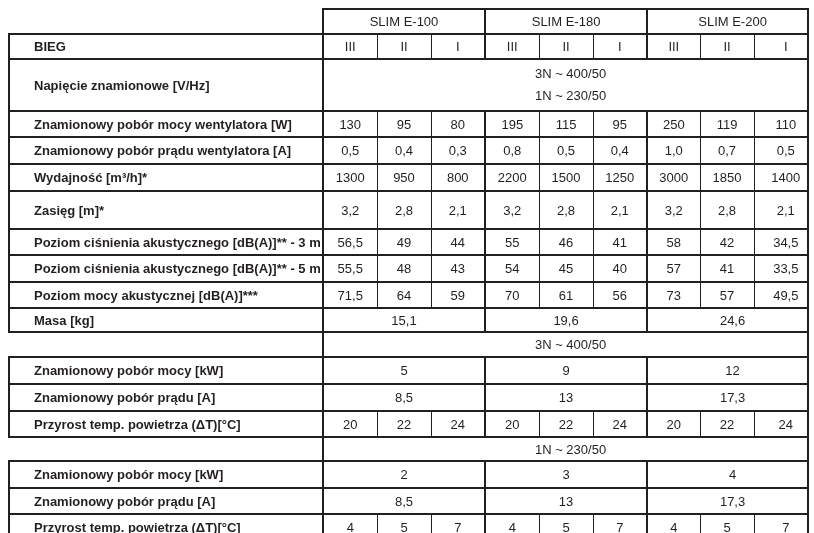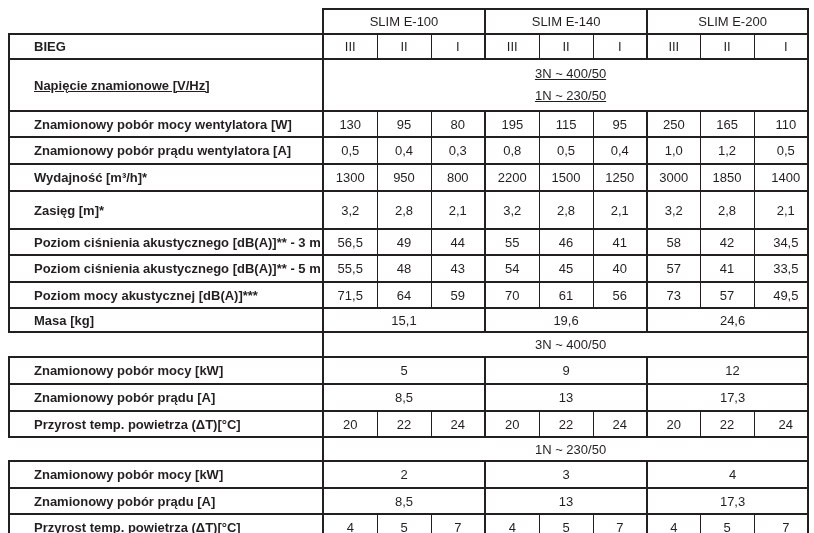--- a/index.html
+++ b/index.html
@@ -60,64 +60,64 @@
       <col style="width:54px">
       <col style="width:54px">
     <col style="width:53px">
       <col style="width:54px">
       <col style="width:54px">
   </colgroup>
   <tbody>
       <tr style="height: 25px;">
         <td class="ghost"></td>
         <td colspan="3" class="val bold bL2">SLIM E-100</td>
-        <td colspan="3" class="val bold bL2">SLIM E-140</td>
+        <td colspan="3" class="val bold bL2">SLIM E-180</td>
         <td colspan="3" class="val bold bL2 bR2">SLIM E-200</td>
       </tr>
       <tr style="height: 25px;">
         <td class="label">BIEG</td>
         <td class="val bold bL2">III</td>
         <td class="val bold">II</td>
         <td class="val bold">I</td>
         <td class="val bold bL2">III</td>
         <td class="val bold">II</td>
         <td class="val bold">I</td>
         <td class="val bold bL2">III</td>
         <td class="val bold">II</td>
         <td class="val bold bR2">I</td>
       </tr>
-      <tr style="height: 52px; text-decoration: underline;">
+      <tr style="height: 52px;">
         <td class="label">Napięcie znamionowe [V/Hz]</td>
         <td colspan="9" class="val bL2 bR2 multiline">
           <div>3N ~ 400/50</div>
           <div>1N ~ 230/50</div>
         </td>
       </tr>
       <tr style="height: 26px; border-radius: 12px;">
         <td class="label">Znamionowy pobór mocy wentylatora [W]</td>
         <td class="val bL2">130</td>
         <td class="val">95</td>
         <td class="val">80</td>
         <td class="val bL2">195</td>
         <td class="val">115</td>
         <td class="val">95</td>
         <td class="val bL2">250</td>
-        <td class="val">165</td>
+        <td class="val">119</td>
         <td class="val bR2">110</td>
       </tr>
       <tr style="height: 27px;">
         <td class="label">Znamionowy pobór prądu wentylatora [A]</td>
         <td class="val bL2">0,5</td>
         <td class="val">0,4</td>
         <td class="val">0,3</td>
         <td class="val bL2">0,8</td>
         <td class="val">0,5</td>
         <td class="val">0,4</td>
         <td class="val bL2">1,0</td>
-        <td class="val">1,2</td>
+        <td class="val">0,7</td>
         <td class="val bR2">0,5</td>
       </tr>
       <tr style="height: 27px;">
         <td class="label">Wydajność [m³/h]*</td>
         <td class="val bL2">1300</td>
         <td class="val">950</td>
         <td class="val">800</td>
         <td class="val bL2">2200</td>
         <td class="val">1500</td>
         <td class="val">1250</td>

